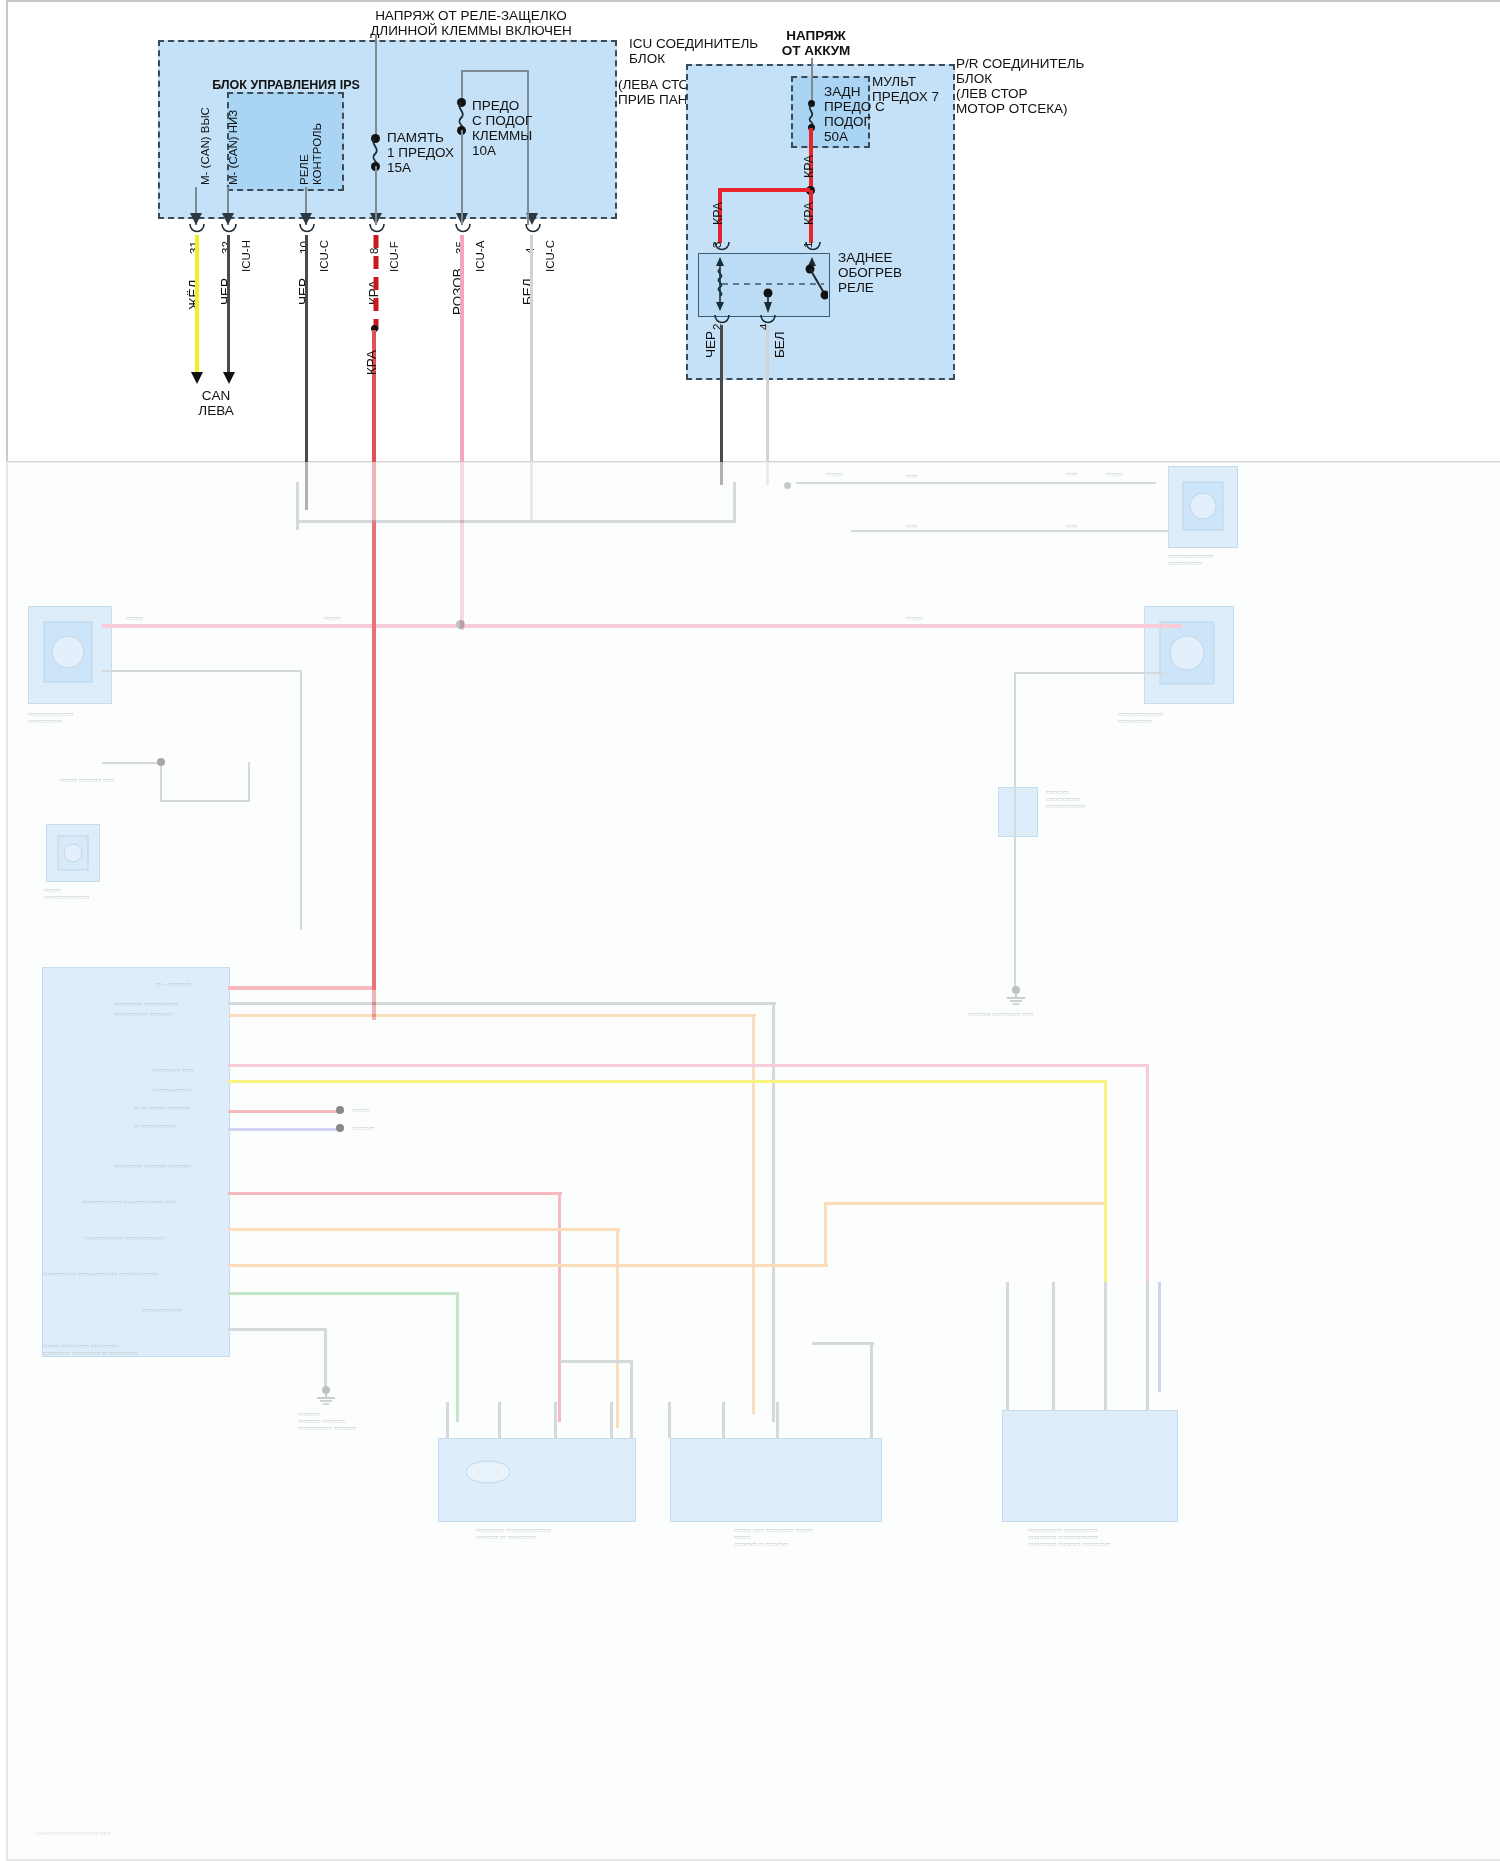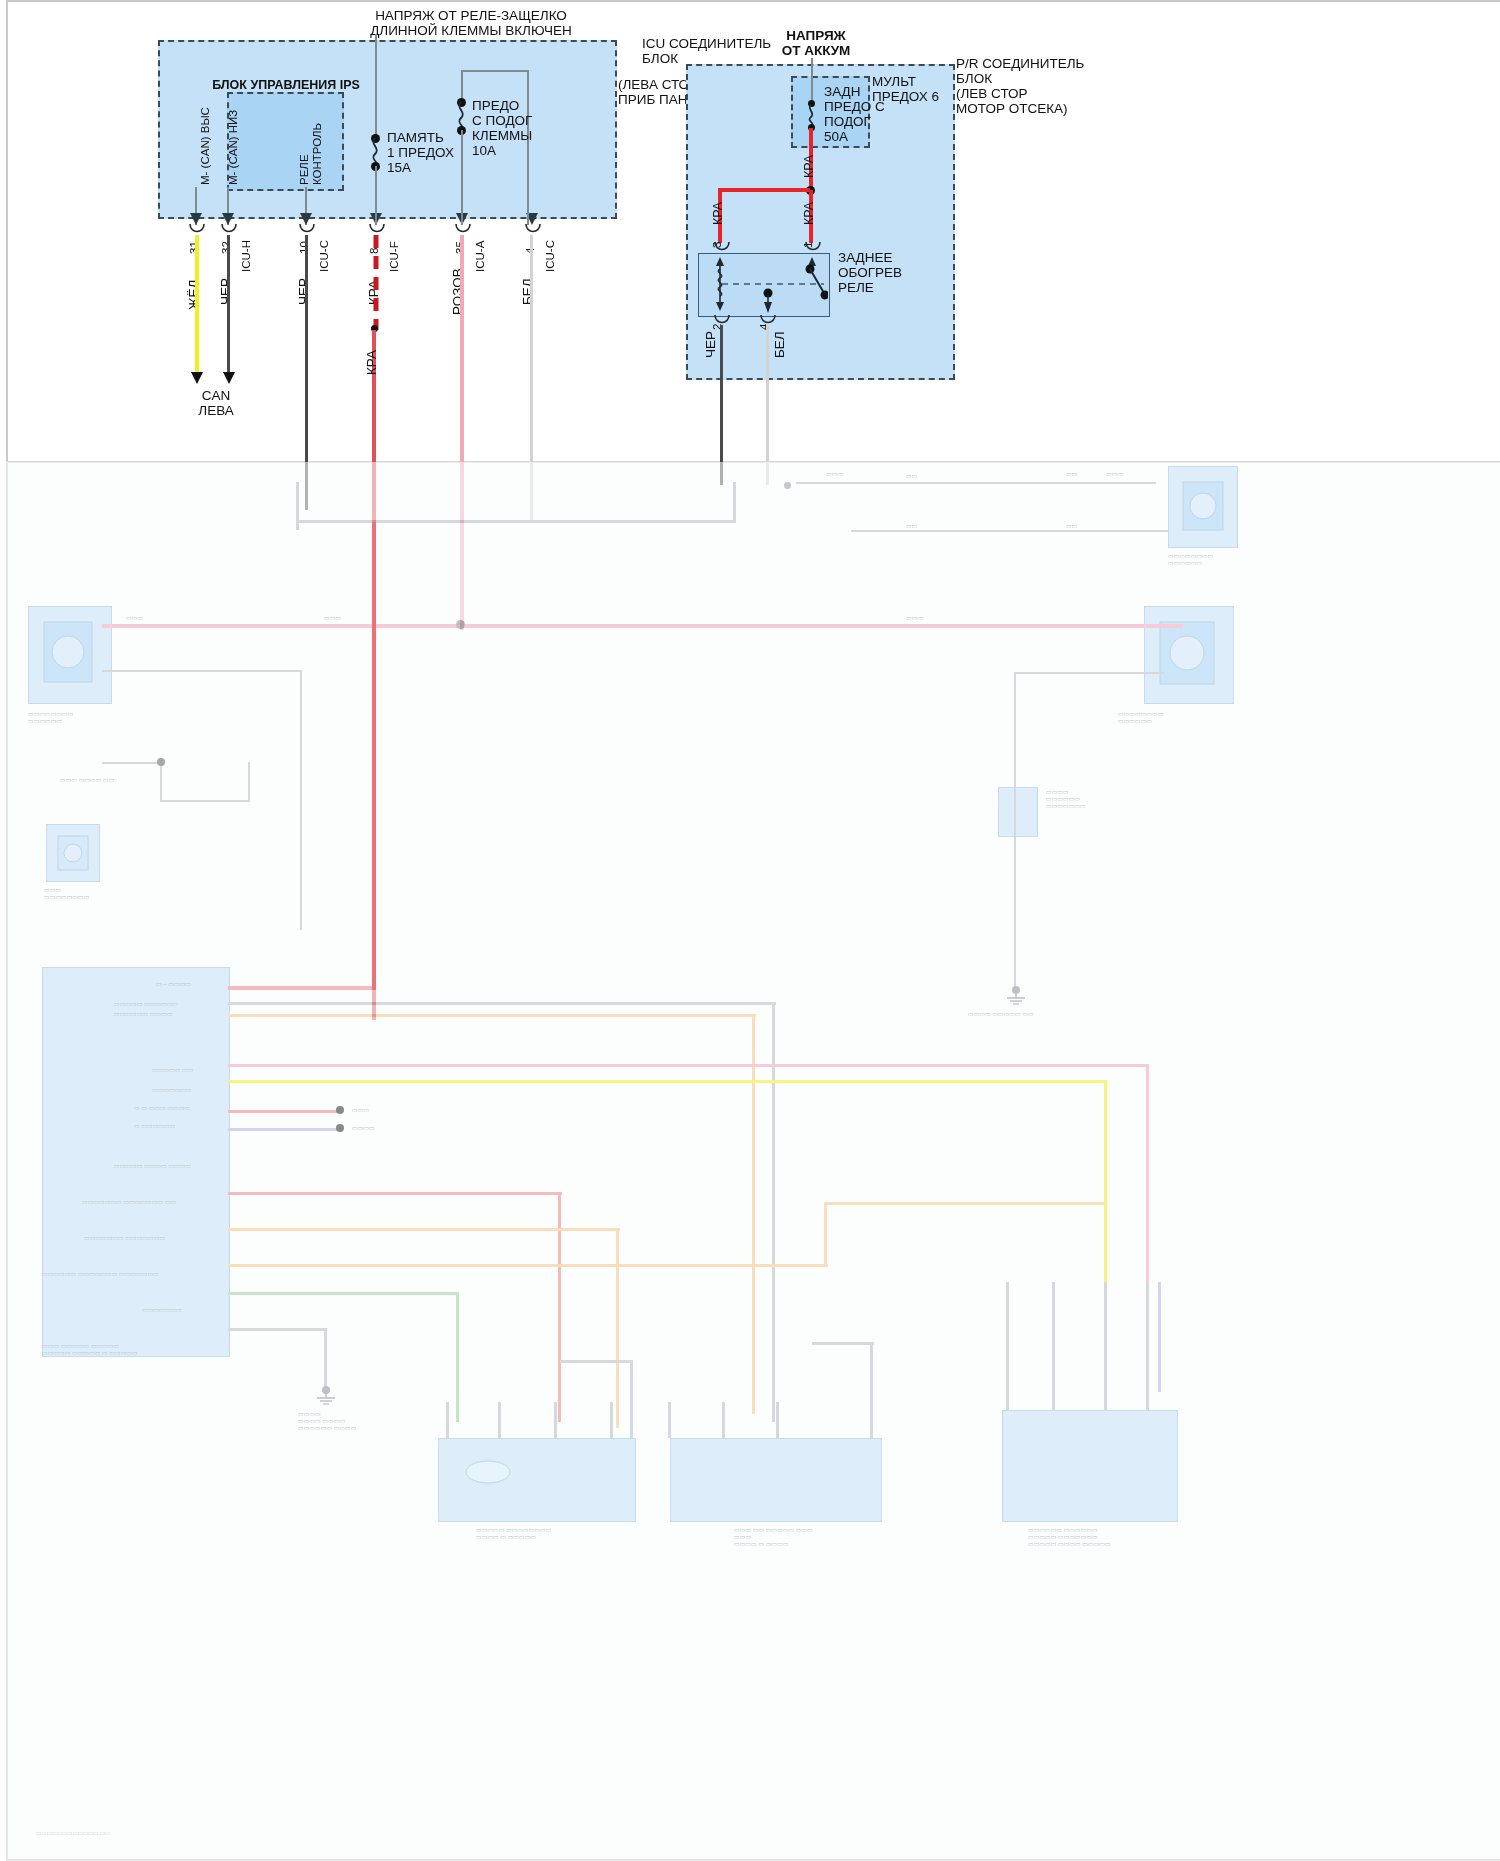--- a/index.html
+++ b/index.html
@@ -50,21 +50,21 @@
   <div class="frameline" style="left:0;top:461px;width:1500px;height:1.5px;background:#d6d6d6;"></div>
 
   <div class="txt t13 ctr" style="left:300px;top:8px;width:330px;">НАПРЯЖ ОТ РЕЛЕ-ЗАЩЕЛКО
 ДЛИННОЙ КЛЕММЫ ВКЛЮЧЕН</div>
 
   <div class="txt t13 ctr" style="left:720px;top:28px;width:180px;font-weight:bold;">НАПРЯЖ
 ОТ АККУМ</div>
 
   <div class="panel" style="left:152px;top:40px;width:455px;height:175px;"></div>
 
-  <div class="txt t13" style="left:636px;top:36px;">ICU СОЕДИНИТЕЛЬ
+  <div class="txt t13" style="left:612px;top:36px;padding-left:11px;">ICU СОЕДИНИТЕЛЬ
 БЛОК</div>
   <div class="txt t13" style="left:612px;top:77px;">(ЛЕВА СТОР
 ПРИБ ПАНЕ)</div>
 
   <div class="dashbox" style="left:221px;top:92px;width:113px;height:95px;"></div>
   <div class="txt t12 ctr" style="left:185px;top:78px;width:190px;font-weight:bold;">БЛОК УПРАВЛЕНИЯ IPS</div>
 
   <div class="txt t11 vert" style="left:193px;top:185px;">М- (CAN) ВЫС</div>
   <div class="txt t11 vert" style="left:221px;top:185px;">М- (CAN) НИЗ</div>
   <div class="txt t11 vert" style="left:292px;top:185px;">РЕЛЕ
@@ -180,21 +180,21 @@
   <div class="wire" style="left:524px;top:235px;width:3px;height:285px;background:#d3d3d3;"></div>
 
   <div class="panel" style="left:680px;top:64px;width:265px;height:312px;"></div>
   <div class="txt t13" style="left:950px;top:56px;">P/R СОЕДИНИТЕЛЬ
 БЛОК
 (ЛЕВ СТОР
 МОТОР ОТСЕКА)</div>
 
   <div class="dashbox" style="left:785px;top:76px;width:75px;height:68px;"></div>
   <div class="txt t13" style="left:866px;top:74px;">МУЛЬТ
-ПРЕДОХ 6</div>
+ПРЕДОХ 7</div>
 
   <div class="wire vw w-dk" style="left:805px;top:58px;height:46px;"></div>
   <div class="node-sm" style="left:802px;top:100px;"></div>
   <svg class="abs" style="left:799px;top:104px;width:14px;height:22px;">
      <path d="M6 0 C 1 5, 11 9, 6 13 C 1 17, 11 19, 6 22" stroke="#1b2a33" stroke-width="1.7" fill="none"></path>
   </svg>
   <div class="node-sm" style="left:802px;top:124px;"></div>
 
   <div class="txt t13" style="left:818px;top:84px;">ЗАДН
 ПРЕДО С

